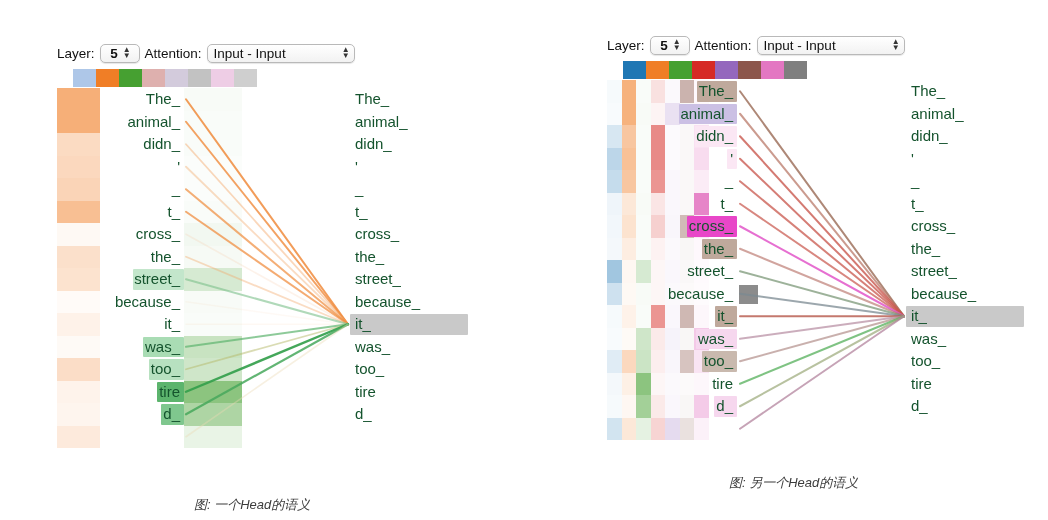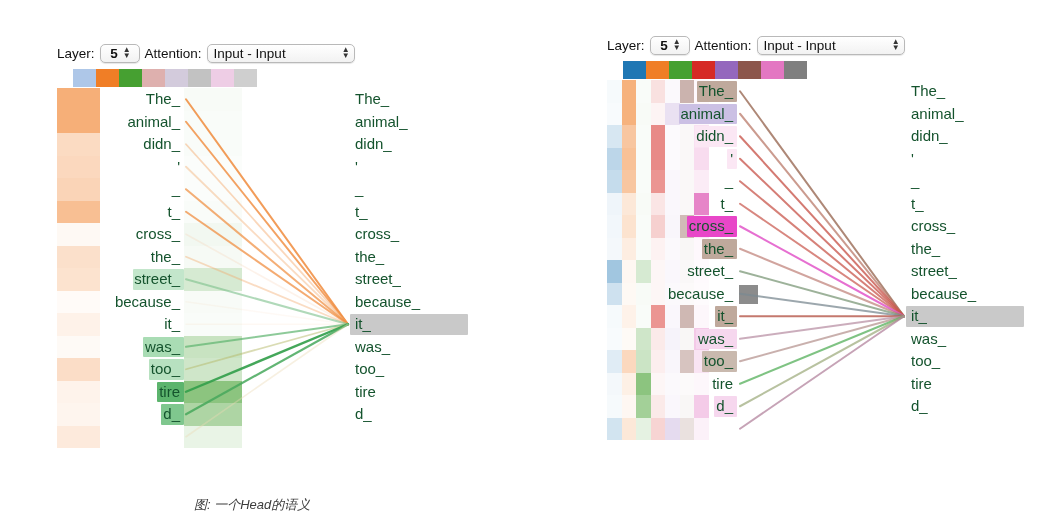--- a/index.html
+++ b/index.html
@@ -399,13 +399,14 @@
         <div class="tokrow"><span class="txt">street_</span></div>
         <div class="tokrow"><span class="txt">because_</span></div>
         <div class="tokrow"><span class="bg" style="background: rgb(201, 201, 201); left: 0px; width: 118px;"></span><span class="txt">it_</span></div>
         <div class="tokrow"><span class="txt">was_</span></div>
         <div class="tokrow"><span class="txt">too_</span></div>
         <div class="tokrow"><span class="txt">tire</span></div>
         <div class="tokrow"><span class="txt">d_</span></div>
       </div>
   </div>
 
+  <div class="caption" id="caption-right" style="left:205px;top:474px;">图: 另一个Head的语义</div>
 </div>
 
 </body></html>

